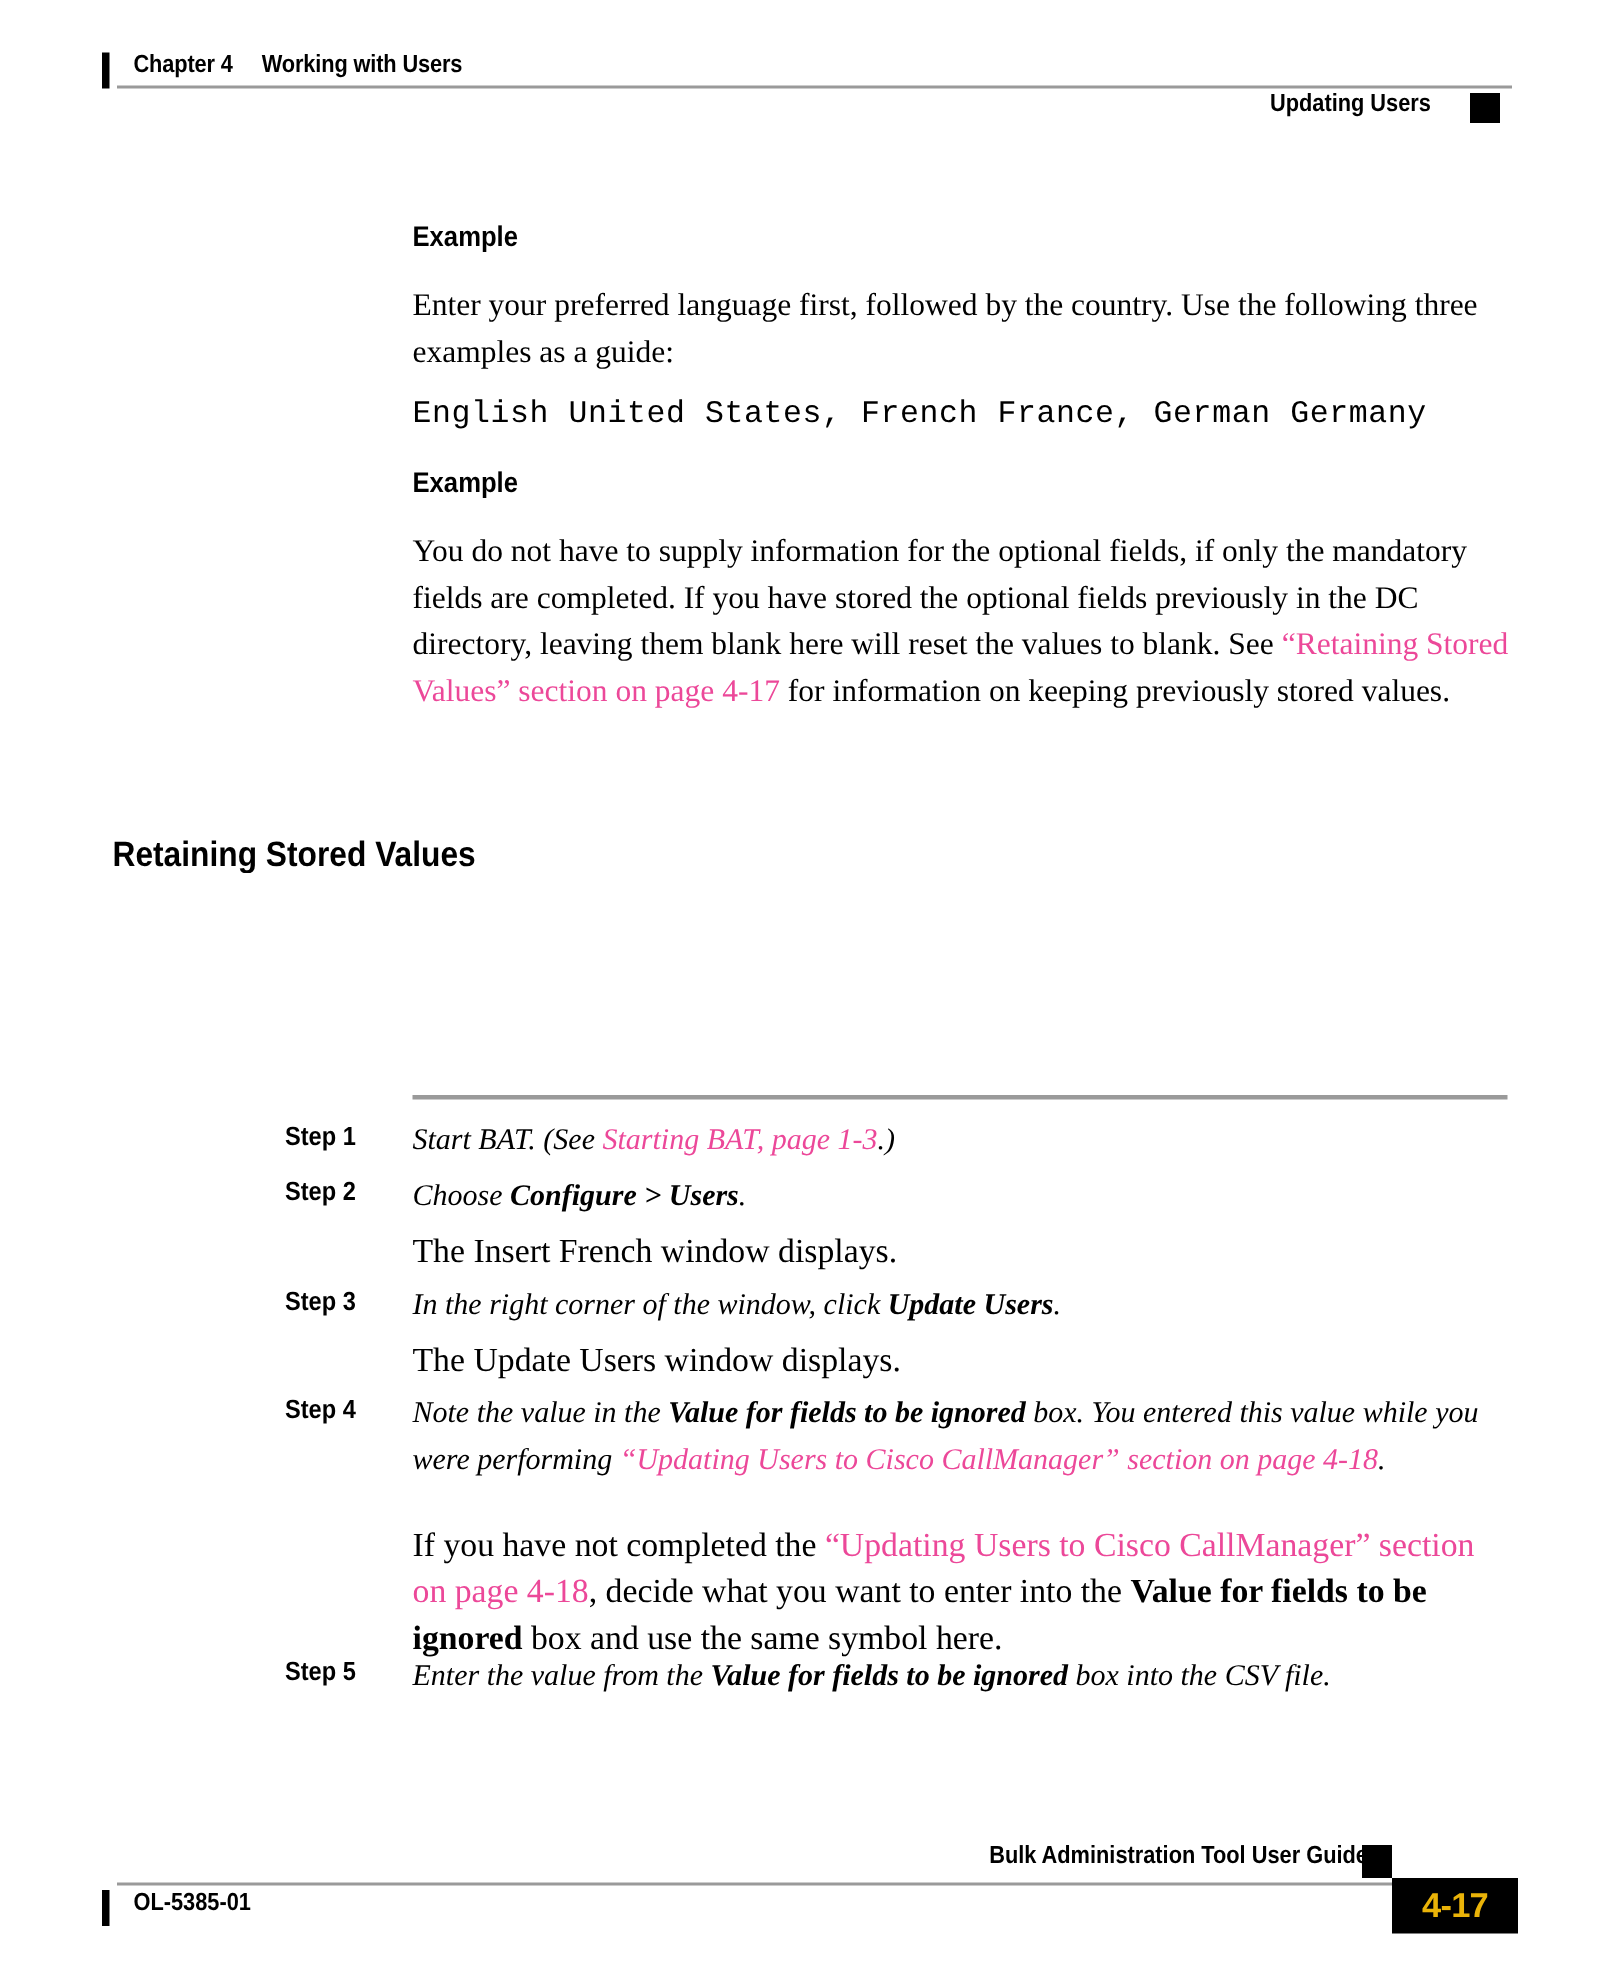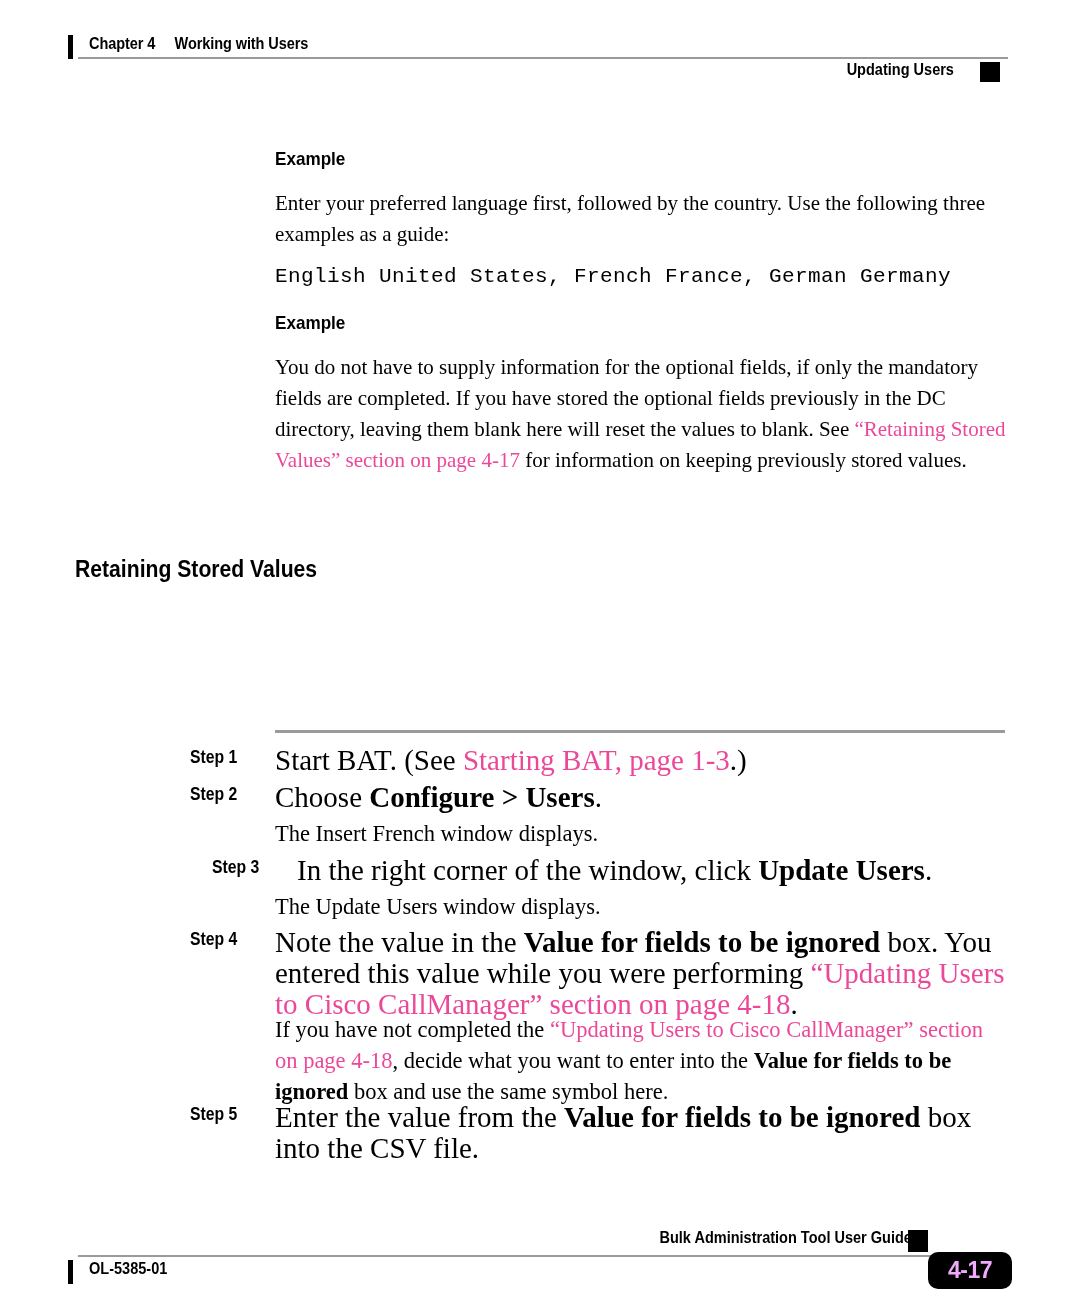--- a/index.html
+++ b/index.html
@@ -146,22 +146,23 @@
     width: 80px;
     font-family: "Liberation Sans Narrow", "Liberation Sans", sans-serif;
     font-weight: bold;
     font-size: 17.5px;
     transform: scaleX(0.9);
     transform-origin: left top;
     white-space: nowrap;
   }
   .step-body {
     margin-left: 85px;
-    font-size: 29px;
+    font-size: 20px;
     line-height: 31px;
+    font-style: italic;
   }
   .step-cont {
     position: absolute;
     left: 275px;
     width: 735px;
     font-size: 22.5px;
     line-height: 31px;
   }
 
   
@@ -218,29 +219,28 @@
     height: 22px;
     background: #000000;
   }
   .page-num-box {
     position: absolute;
     left: 860px;
     top: 30px;
     width: 84px;
     height: 37px;
     background: #000000;
-    color: #f0abfc;
+    color: #eab308;
     font-family: "Liberation Sans Narrow", "Liberation Sans", sans-serif;
     font-weight: bold;
     font-size: 23px;
     display: flex;
     align-items: center;
     justify-content: center;
     letter-spacing: -0.5px;
-    border-radius: 10px;
   }
 </style>
 </head>
 <body>
 
 <div class="page">
 
   <div class="run-head">
     <div class="run-head-tick"></div>
     <div class="run-head-rule"></div>
@@ -271,21 +271,21 @@
     <div class="step-label">Step 1</div>
     <div class="step-body"><span>Start BAT. (See </span><a class="xref" href="#">Starting BAT, page 1-3</a><span>.)</span></div>
   </div>
 
   <div class="step-row" style="top:782px;">
     <div class="step-label">Step 2</div>
     <div class="step-body"><span>Choose </span><span class="bold">Configure &gt; Users</span><span>.</span></div>
   </div>
   <div class="step-cont" style="top:818px;">The Insert French window displays.</div>
 
-  <div class="step-row" style="top:855px;margin-left:22px;">
+  <div class="step-row" style="top:855px;">
     <div class="step-label">Step 3</div>
     <div class="step-body"><span>In the right corner of the window, click </span><span class="bold">Update Users</span><span>.</span></div>
   </div>
   <div class="step-cont" style="top:891px;">The Update Users window displays.</div>
 
   <div class="step-row" style="top:927px;">
     <div class="step-label">Step 4</div>
     <div class="step-body"><span>Note the value in the </span><span class="bold">Value for fields to be ignored</span><span> box. You entered this value while you were performing </span><a class="xref" href="#">“Updating Users to Cisco CallManager” section on page 4-18</a><span>.</span></div>
   </div>
   <div class="step-cont" style="top:1014px;"><span>If you have not completed the </span><a class="xref" href="#">“Updating Users to Cisco CallManager” section on page 4-18</a><span>, decide what you want to enter into the </span><span class="bold">Value for fields to be ignored</span><span> box and use the same symbol here.</span></div>

